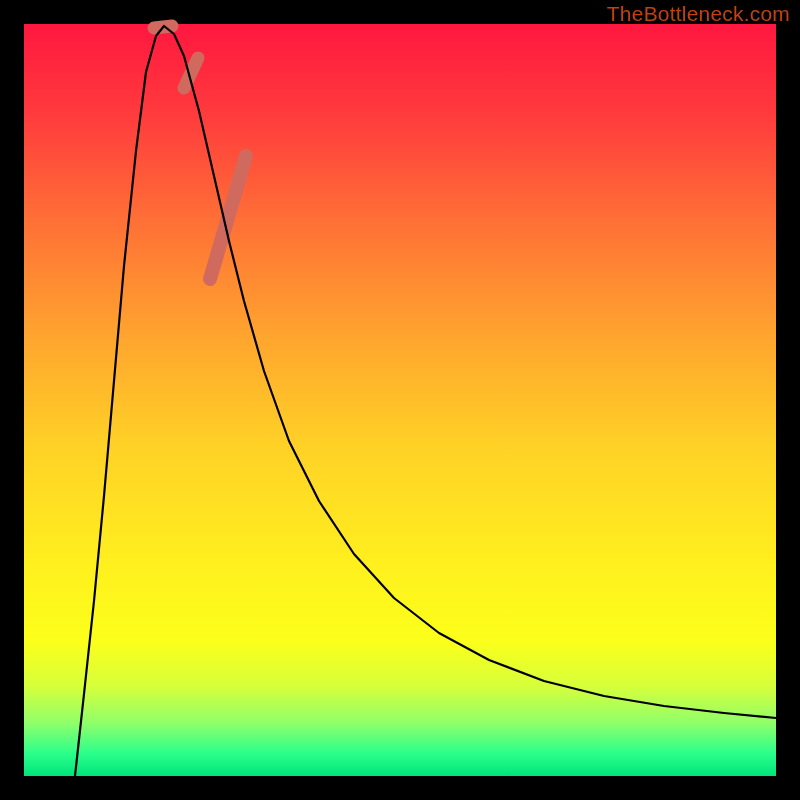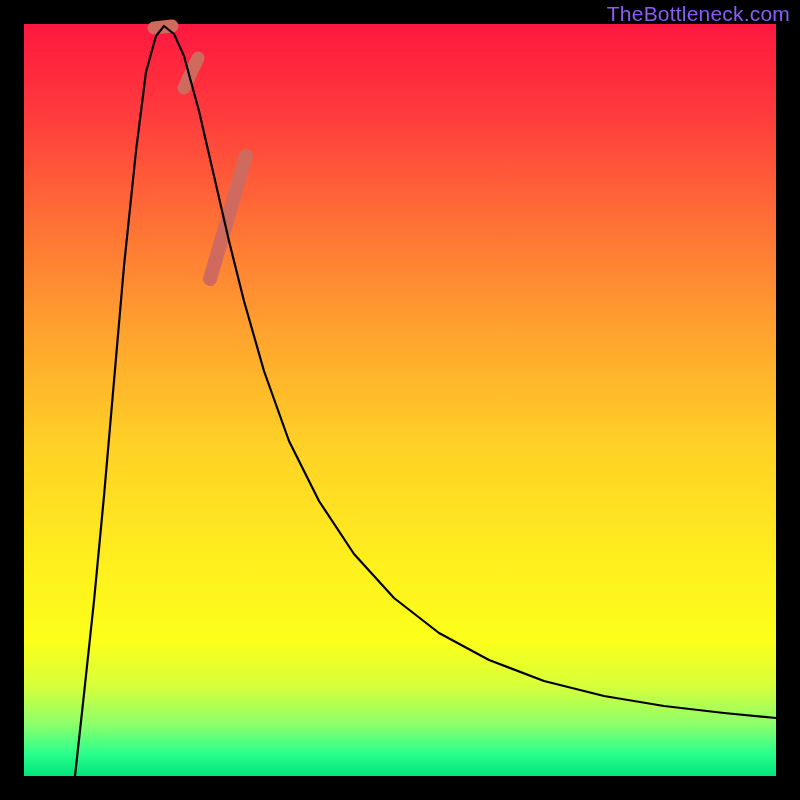--- a/index.html
+++ b/index.html
@@ -28,21 +28,21 @@
       #d7ff3a 88%,
       #8fff6a 93%,
       #2bff8b 97%,
       #00e47a 100%
     );
   }
   .watermark {
     position: absolute;
     top: 2px;
     right: 10px;
-    color: #8b5cf6;
+    color: #c2410c;
     font-size: 21px;
     font-weight: 500;
     letter-spacing: 0.2px;
   }
   svg.plot {
     position: absolute;
     inset: 0;
     width: 100%;
     height: 100%;
     overflow: visible;

